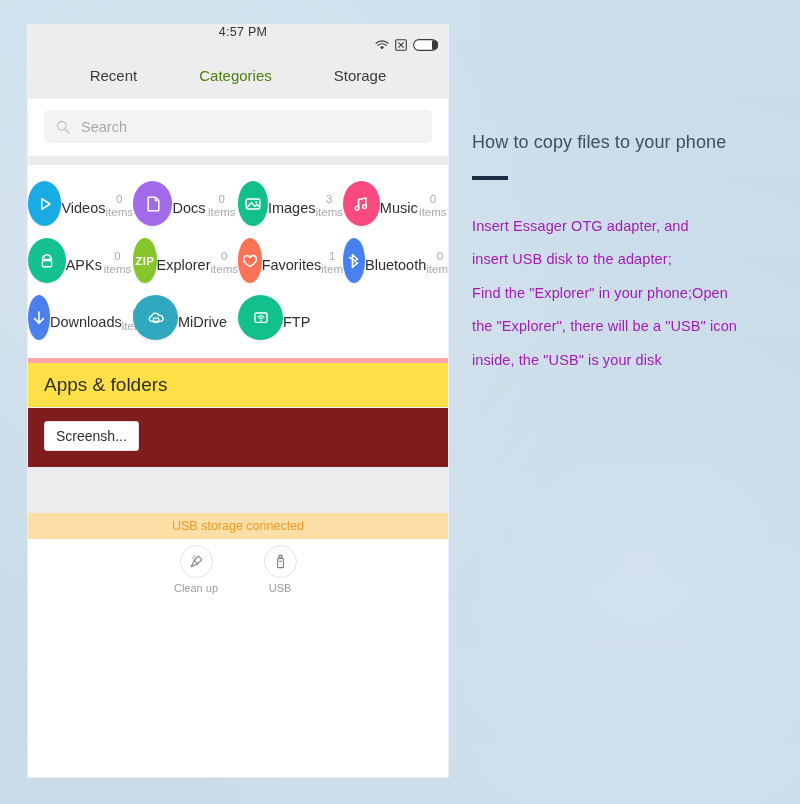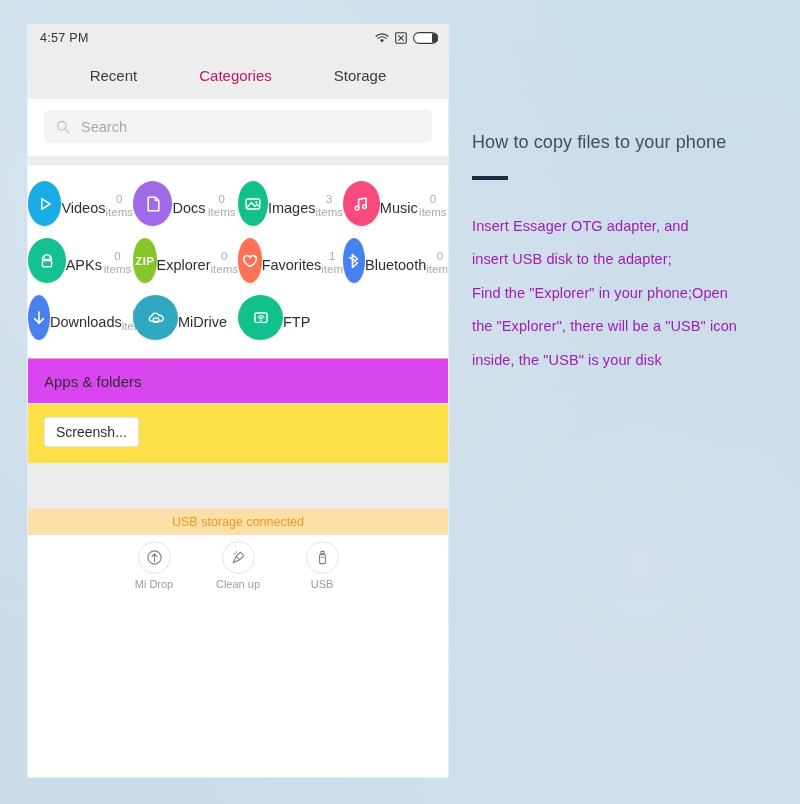--- a/index.html
+++ b/index.html
@@ -36,22 +36,23 @@
     overflow: hidden;
     box-shadow: 0 0 0 1px rgba(255,255,255,0.5);
   }
 
   
   .statusbar {
     height: 26px;
     background: #ededed;
     display: flex;
     align-items: center;
-    padding: 0 10px 0 12px;
+    padding: 0 10px 0 20px;
     box-sizing: border-box;
+    flex-direction: column;
   }
   .sb-clock {
     font-size: 12.5px;
     color: #333;
     letter-spacing: 0.3px;
   }
   .sb-right {
     margin-left: auto;
     display: flex;
     align-items: center;
@@ -68,21 +69,21 @@
     display: flex;
     align-items: center;
     justify-content: center;
     gap: 62px;
   }
   .tab {
     font-size: 15px;
     color: #3b3b3b;
     line-height: 1;
   }
-  .tab.active { color: #be185d; }
+  .tab.active { color: #4d7c0f; }
 
   
   .search-wrap {
     background: #fff;
     padding: 11px 16px 13px 16px;
   }
   .search-box {
     height: 33px;
     background: #f3f3f4;
     border-radius: 5px;
@@ -140,32 +141,32 @@
   .cat-sub {
     font-size: 11.5px;
     color: #a9a9ad;
     margin-top: 4px;
     line-height: 1.1;
     min-height: 13px;
   }
 
   
   .sec-head {
-    background: #d946ef;
+    background: #fde047;
     height: 44px;
     display: flex;
     align-items: center;
     padding-left: 16px;
-    font-size: 15px;
+    font-size: 19px;
     color: #2f2f2f;
-    border-top: 1px solid #fca5a5;
+    border-top: 5px solid #fca5a5;
     border-bottom: 1px solid #ececec;
   }
   .chip-row {
-    background: #fde047;
+    background: #7f1d1d;
     padding: 13px 12px 16px 16px;
   }
   .chip {
     display: inline-block;
     border: 1px solid #e2e2e4;
     border-radius: 3px;
     background: #fff;
     padding: 7px 11px;
     font-size: 14px;
     color: #2f2f2f;
@@ -425,30 +426,20 @@
   <div class="chip-row">
     <span class="chip">Screensh...</span>
   </div>
   <div class="filler"></div>
 
   <div class="usb-banner">USB storage connected</div>
   <div class="toolbar">
     <div class="tool">
       <div class="tool-circ">
         <svg width="17" height="17" viewBox="0 0 17 17">
-          <circle cx="8.5" cy="8.5" r="6.6" stroke="#7e7e82" stroke-width="1.1" fill="none"></circle>
-          <path d="M8.5 12.6 V5.2" stroke="#7e7e82" stroke-width="1.1" stroke-linecap="round"></path>
-          <path d="M5.8 7.8 L8.5 5.0 L11.2 7.8" stroke="#7e7e82" stroke-width="1.1" fill="none" stroke-linejoin="round"></path>
-        </svg>
-      </div>
-      <div class="tool-lbl">Mi Drop</div>
-    </div>
-    <div class="tool">
-      <div class="tool-circ">
-        <svg width="17" height="17" viewBox="0 0 17 17">
           <path d="M10.4 3.2 L13.8 6.6 L9.6 10.8 L6.2 7.4 Z" stroke="#7e7e82" stroke-width="1.05" fill="none" stroke-linejoin="round"></path>
           <path d="M6.2 7.4 L3.2 13.8 L9.6 10.8" stroke="#7e7e82" stroke-width="1.05" fill="none" stroke-linejoin="round"></path>
           <path d="M4.0 4.6 L5.2 5.2 M6.4 2.6 L6.8 3.9" stroke="#7e7e82" stroke-width="0.95" stroke-linecap="round"></path>
         </svg>
       </div>
       <div class="tool-lbl">Clean up</div>
     </div>
     <div class="tool">
       <div class="tool-circ">
         <svg width="17" height="17" viewBox="0 0 17 17">

